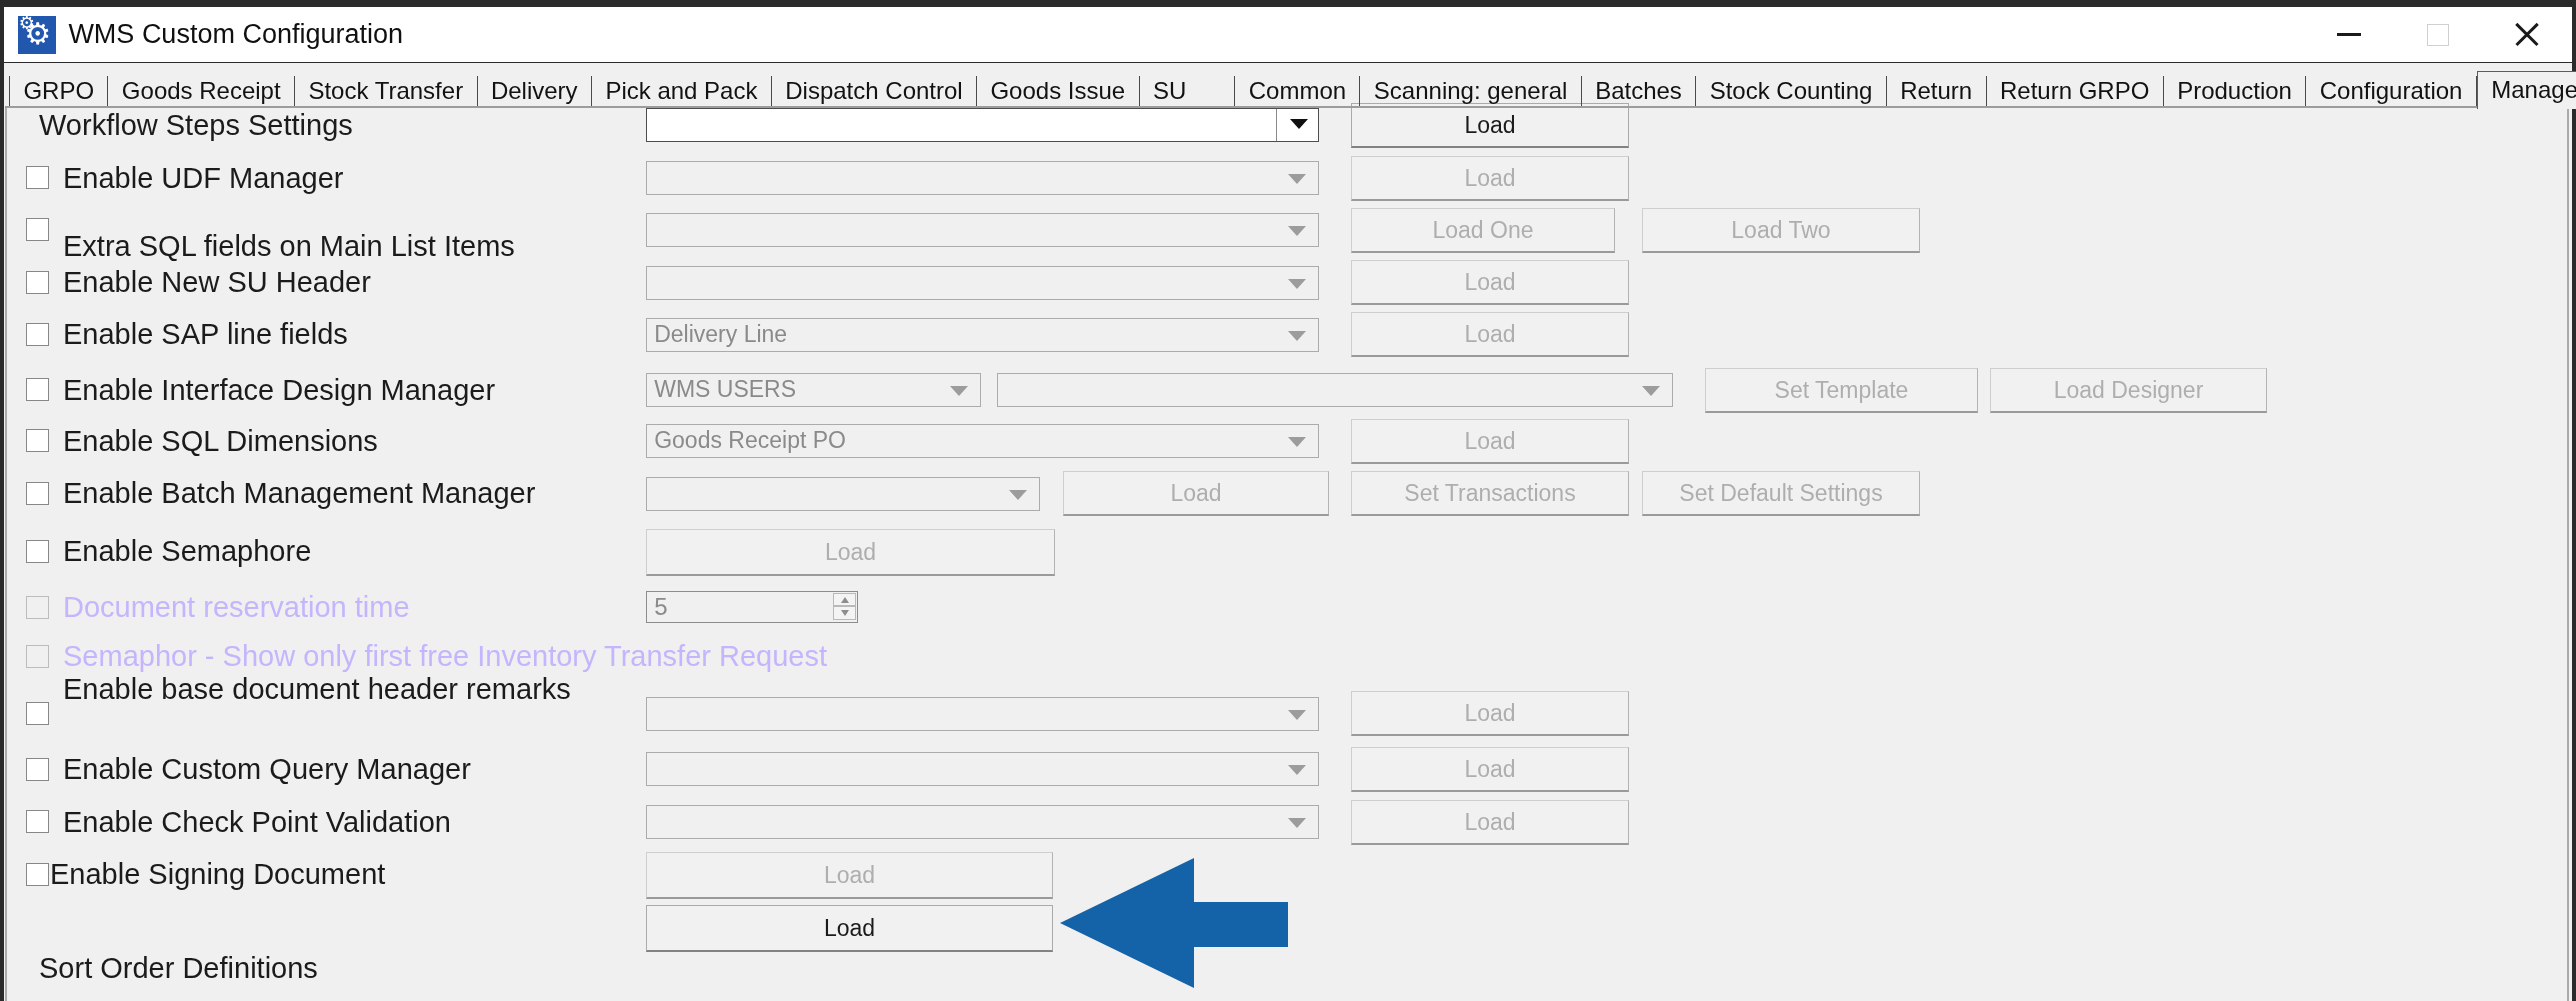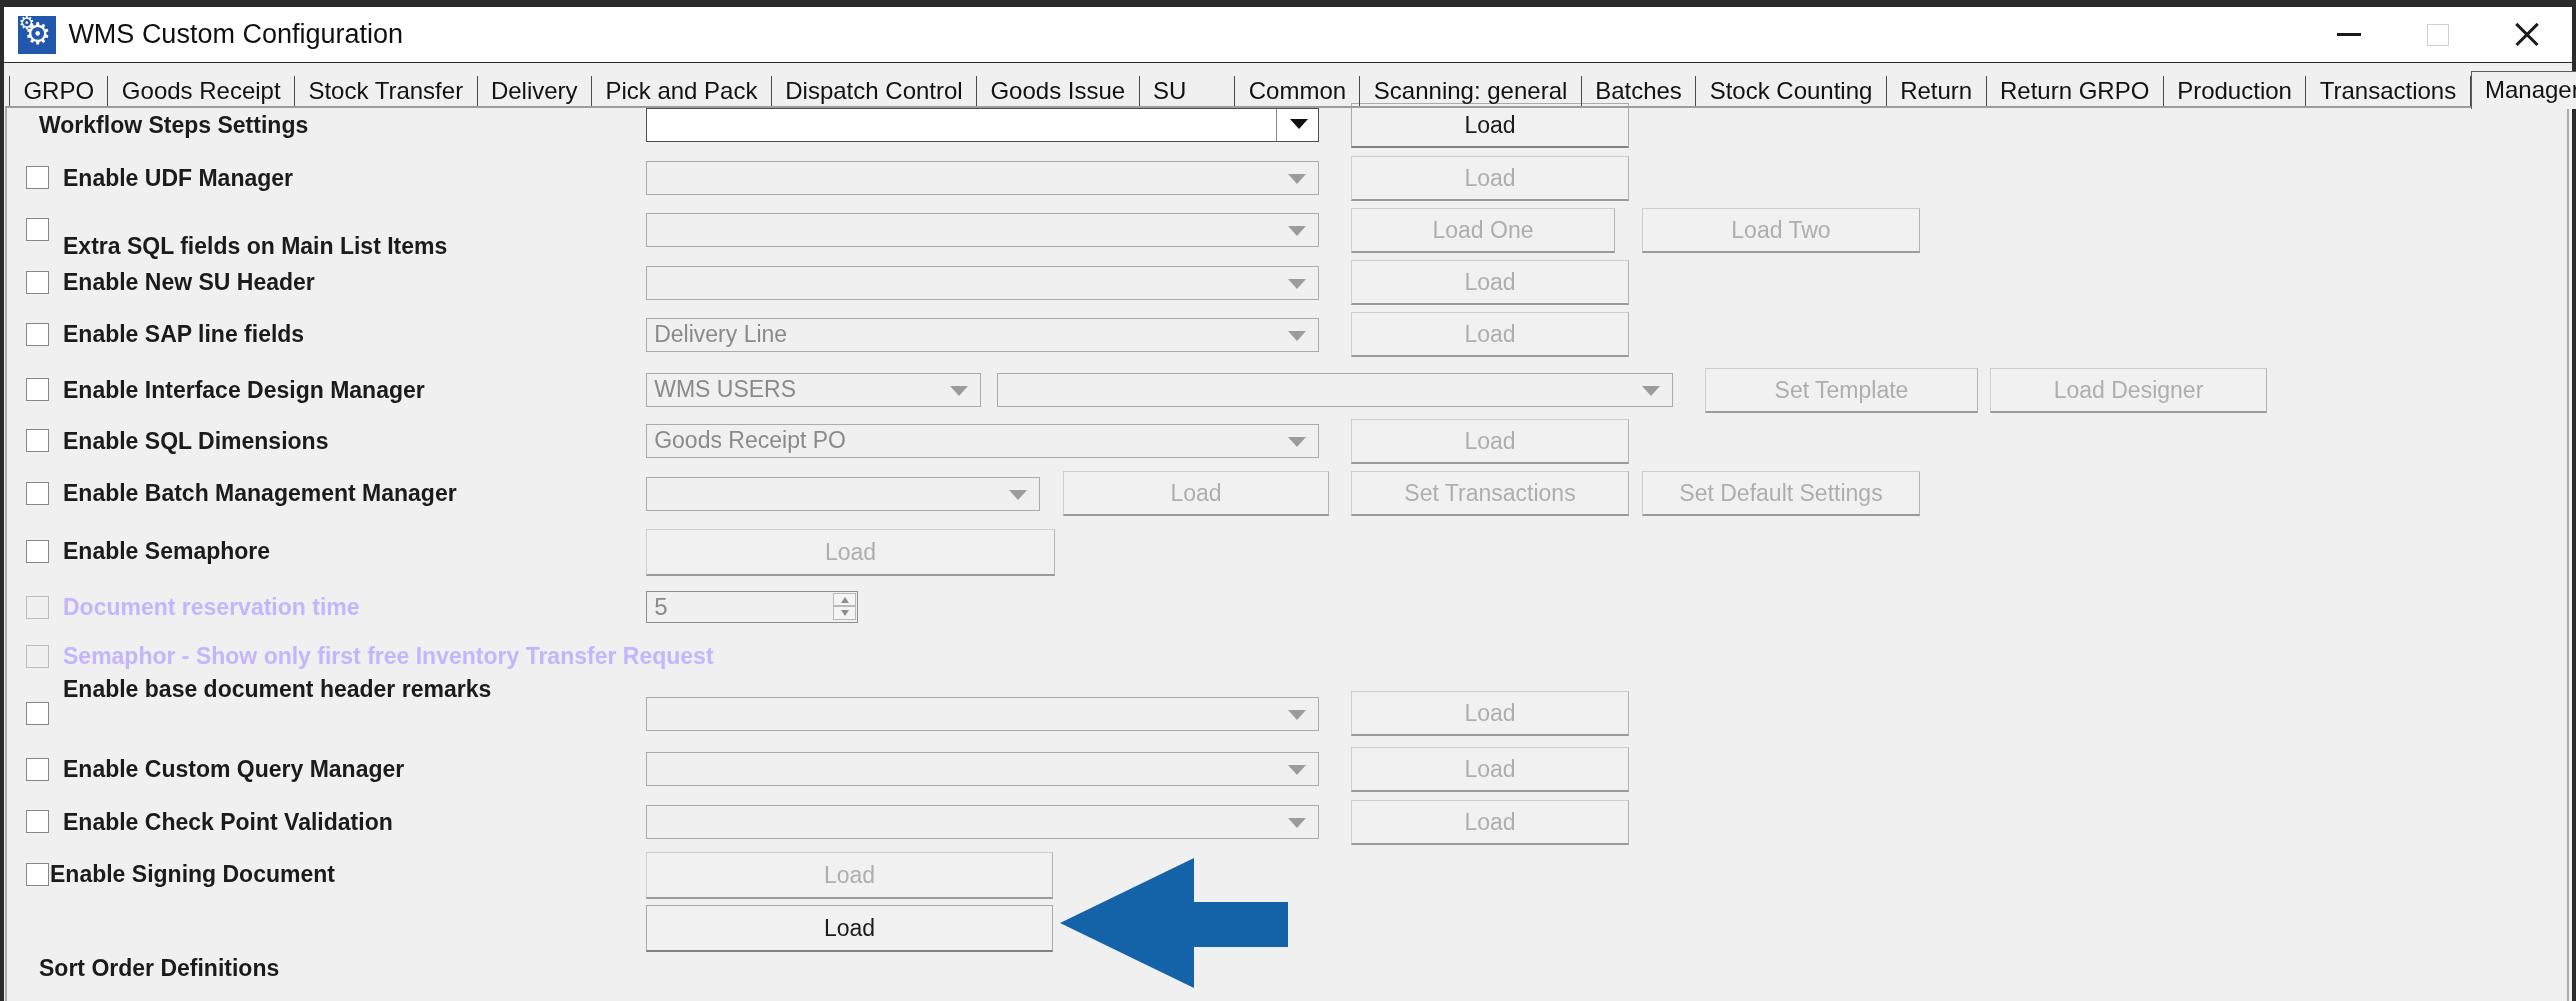--- a/index.html
+++ b/index.html
@@ -27,21 +27,21 @@
   .tab{height:30px;line-height:30px;padding:0 13.4px;font-size:24px;color:#121212;
        border-right:1.8px solid #4a4a4a;white-space:nowrap;margin-top:20px;}
   .tab.first{border-left:1.8px solid #4a4a4a;}
   .tab.su{padding-right:48px;}
   .tab.active{height:37px;line-height:35px;background:#f0f0f0;border:1.8px solid #5c5c5c;border-bottom:none;
               margin-bottom:-2.7px;z-index:3;}
   #tabline{position:absolute;left:5.4px;top:106px;width:2563px;height:1.8px;background:#9c9c9c;z-index:1;}
   #page-border-left{position:absolute;left:5.4px;top:106px;width:1.8px;height:896px;background:#ababab;}
   #page-border-right{position:absolute;left:2567px;top:106px;width:1.8px;height:896px;background:#ababab;}
   
-  .lbl{position:absolute;height:27px;line-height:27px;font-size:23px;color:#1b1b1b;white-space:nowrap;font-weight:bold;}
+  .lbl{position:absolute;height:27px;line-height:27px;font-size:29px;color:#1b1b1b;white-space:nowrap;}
   .lbl.dis{color:#c4b5fd;}
   .cb{position:absolute;width:23px;height:23px;background:#ffffff;border:1.8px solid #878787;box-sizing:border-box;}
   .cb.dis{background:#f0f0f0;border-color:#bcbcbc;}
   .combo{position:absolute;height:34px;background:#f0f0f0;border:1.8px solid #ababab;box-sizing:border-box;}
   .combo .val{position:absolute;left:7.2px;top:1.8px;height:27px;line-height:27px;font-size:23px;color:#8a8a8a;white-space:nowrap;}
   .combo .arr{position:absolute;right:12.5px;top:11.6px;width:0;height:0;
               border-left:9px solid transparent;border-right:9px solid transparent;border-top:10.7px solid #9c9c9c;}
   .combo.en{background:#ffffff;border-color:#4d4d4d;}
   .combo.en .val{color:#1b1b1b;}
   .combo.en .arrbox{position:absolute;right:0;top:0;width:41px;height:100%;border-left:1.8px solid #8a8a8a;}
@@ -100,21 +100,21 @@
     <span class="tab">Dispatch Control</span>
     <span class="tab">Goods Issue</span>
     <span class="tab su">SU</span>
     <span class="tab">Common</span>
     <span class="tab">Scanning: general</span>
     <span class="tab">Batches</span>
     <span class="tab">Stock Counting</span>
     <span class="tab">Return</span>
     <span class="tab">Return GRPO</span>
     <span class="tab">Production</span>
-    <span class="tab">Transactions</span>
+    <span class="tab">Configuration</span>
     <span class="tab active">Manager</span>
   </div>
   <div id="tabline"></div>
   <div id="page-border-left"></div>
   <div id="page-border-right"></div>
 
   <span class="lbl" style="left:39px;top:112px;">Workflow Steps Settings</span>
   <div class="combo en" style="left:646px;top:108px;width:673px;">
     <span class="val"></span>
     <span class="arrbox">

